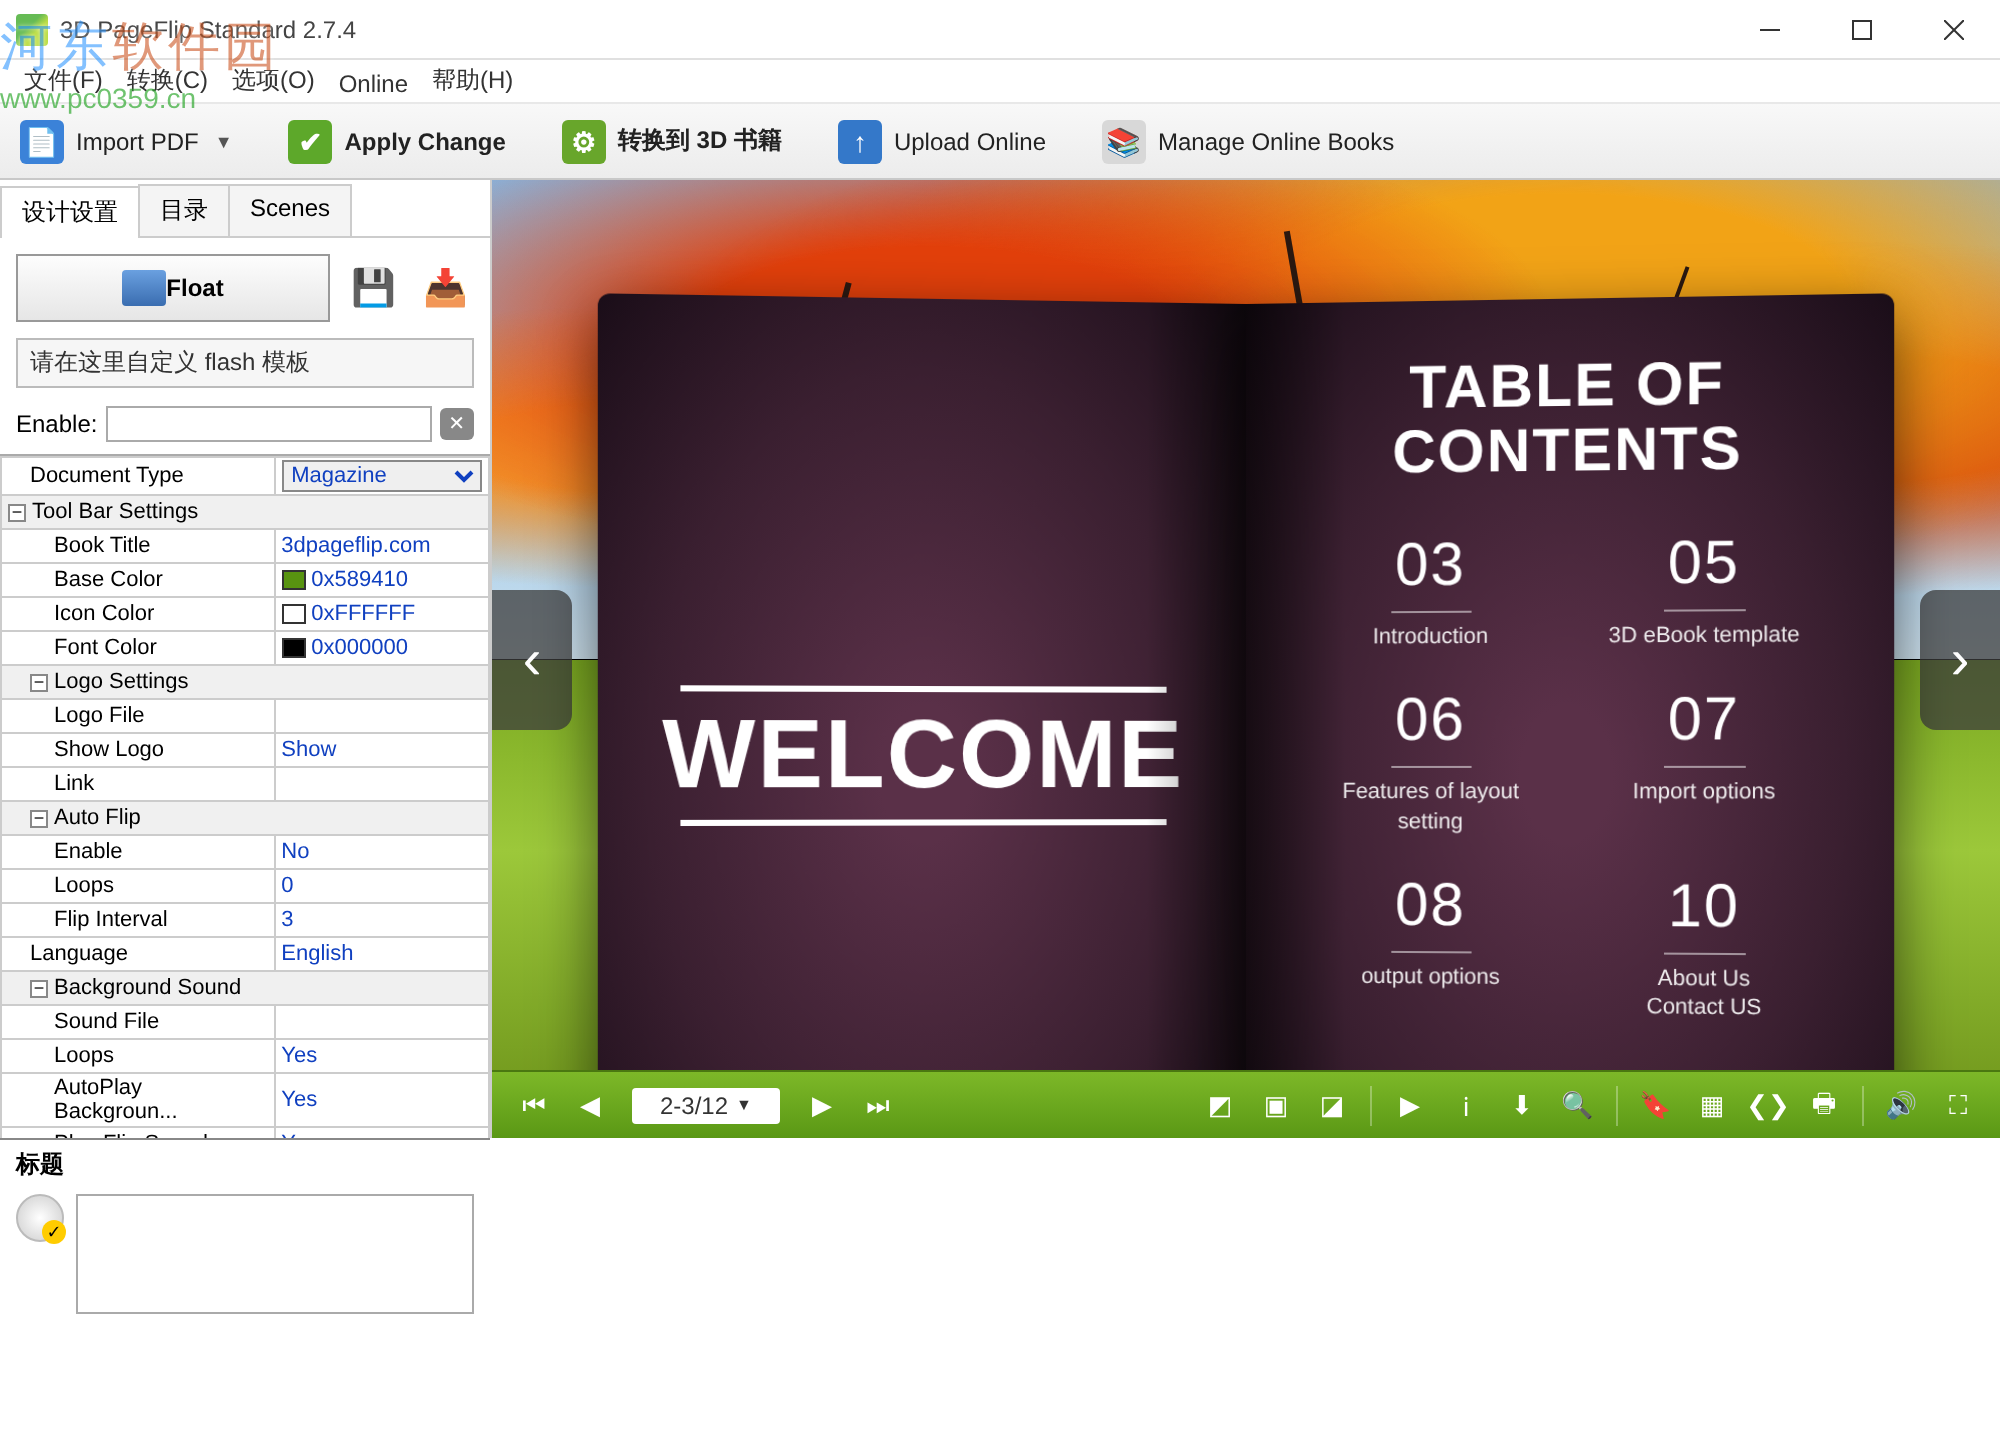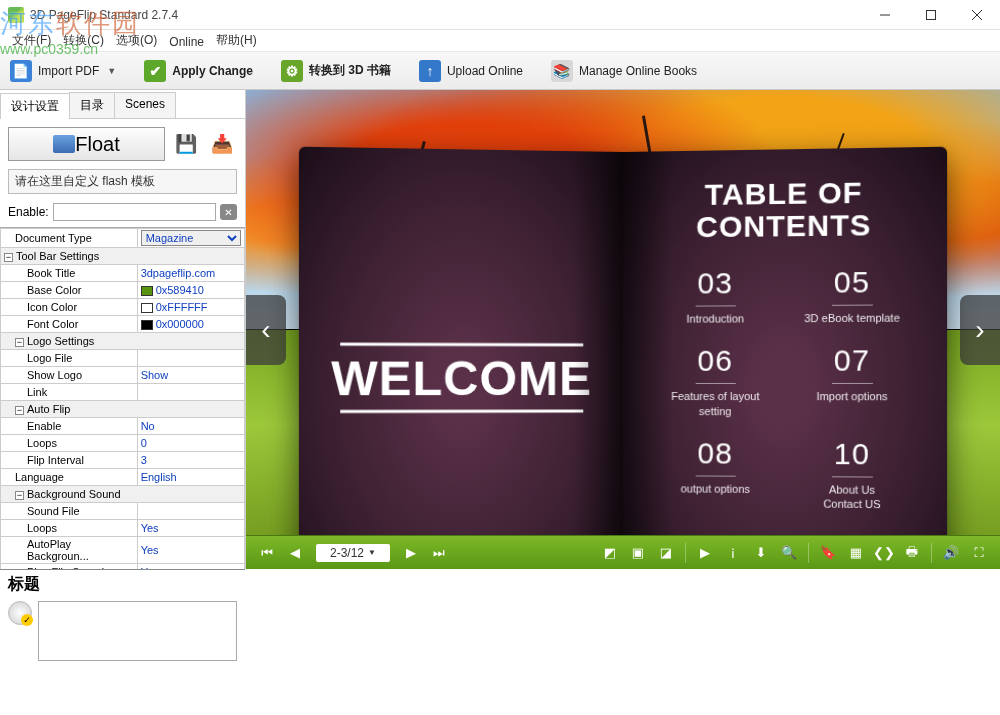--- a/index.html
+++ b/index.html
@@ -37,21 +37,21 @@
 
 .main { display: flex; height: 479px; }
 
 
 .sidepanel { width: 246px; background: #fff; border-right: 1px solid #ccc; display: flex; flex-direction: column; }
 .subtabs { display: flex; border-bottom: 1px solid #ccc; padding-top: 2px; }
 .subtab { padding: 4px 10px; border: 1px solid #ccc; border-bottom: none; margin-right: -1px; background: #f4f4f4; cursor: pointer; font-size: 12px; }
 .subtab.active { background: #fff; position: relative; top: 1px; }
 
 .floatbar { display: flex; align-items: center; gap: 8px; padding: 8px; }
-.floatbtn { flex: 1; height: 34px; border: 1px solid #999; background: linear-gradient(#fdfdfd,#e6e6e6); display: flex; align-items: center; justify-content: center; gap: 0; font-size: 20px; font-weight: normal; cursor: pointer; }
+.floatbtn { flex: 1; height: 34px; border: 1px solid #999; background: linear-gradient(#fdfdfd,#e6e6e6); display: flex; align-items: center; justify-content: center; gap: 0; font-size: 12px; font-weight: bold; cursor: pointer; }
 .floatbtn .ficon { width: 22px; height: 18px; background: linear-gradient(#6aa0e0,#3a6db0); border-radius: 2px; }
 .iconbtn { width: 28px; height: 28px; display: flex; align-items: center; justify-content: center; cursor: pointer; font-size: 18px; }
 
 .templatemsg { margin: 0 8px 6px; border: 1px solid #bbb; background: #f6f6f6; padding: 3px 6px; font-size: 12px; color: #333; }
 
 .searchrow { display: flex; align-items: center; gap: 4px; padding: 3px 8px 6px; }
 .searchrow input { flex: 1; border: 1px solid #aaa; height: 18px; padding: 0 3px; font-size: 12px; }
 .searchclear { width: 18px; height: 16px; background: #888; color: #fff; border-radius: 3px; display: flex; align-items: center; justify-content: center; font-size: 10px; cursor: pointer; }
 
 
@@ -61,21 +61,21 @@
 .propgrid td.k { width: 56%; color: #000; }
 .propgrid td.v { color: #1040c0; }
 .propgrid td.v select { border: 1px solid #888; font-size: 11px; width: 100%; color: #1040c0; }
 .propgrid tr.group td { background: #f0f0f0; }
 .toggle { display: inline-block; width: 9px; height: 9px; border: 1px solid #888; text-align: center; line-height: 7px; font-size: 9px; margin-right: 3px; background: #fff; cursor: pointer; }
 .indent1 { padding-left: 14px !important; }
 .indent2 { padding-left: 26px !important; }
 .swatch { display: inline-block; width: 12px; height: 10px; border: 1px solid #333; vertical-align: middle; margin-right: 3px; }
 
 .desc { border-top: 1px solid #888; padding: 4px 8px 2px; }
-.desc .dt { font-weight: bold; font-size: 16px; }
+.desc .dt { font-weight: bold; font-size: 12px; }
 .descbox { display: flex; gap: 6px; padding: 4px 8px 8px; }
 .descicon { width: 24px; height: 24px; border-radius: 12px; background: radial-gradient(#fff,#ccc); border: 1px solid #bbb; position: relative; }
 .descicon::after { content:"✓"; position:absolute; right:-2px; bottom:-2px; background:#fc0; border-radius:50%; width:12px; height:12px; font-size:9px; text-align:center; line-height:12px; }
 .descbox textarea { flex: 1; height: 60px; border: 1px solid #aaa; resize: none; font-size: 11px; }
 
 
 .preview { flex: 1; position: relative; overflow: hidden; background: #000; }
 .scenery { position: absolute; inset: 0; }
 .sky { position: absolute; inset: 0; background: linear-gradient(#87b5e0 0%, #a8cce8 35%, #d0e4f0 50%, transparent 50%); }
 .grass { position: absolute; left:0; right:0; bottom:0; height: 50%; background: linear-gradient(#7aa820,#9cc83a 40%,#6a9018); }

